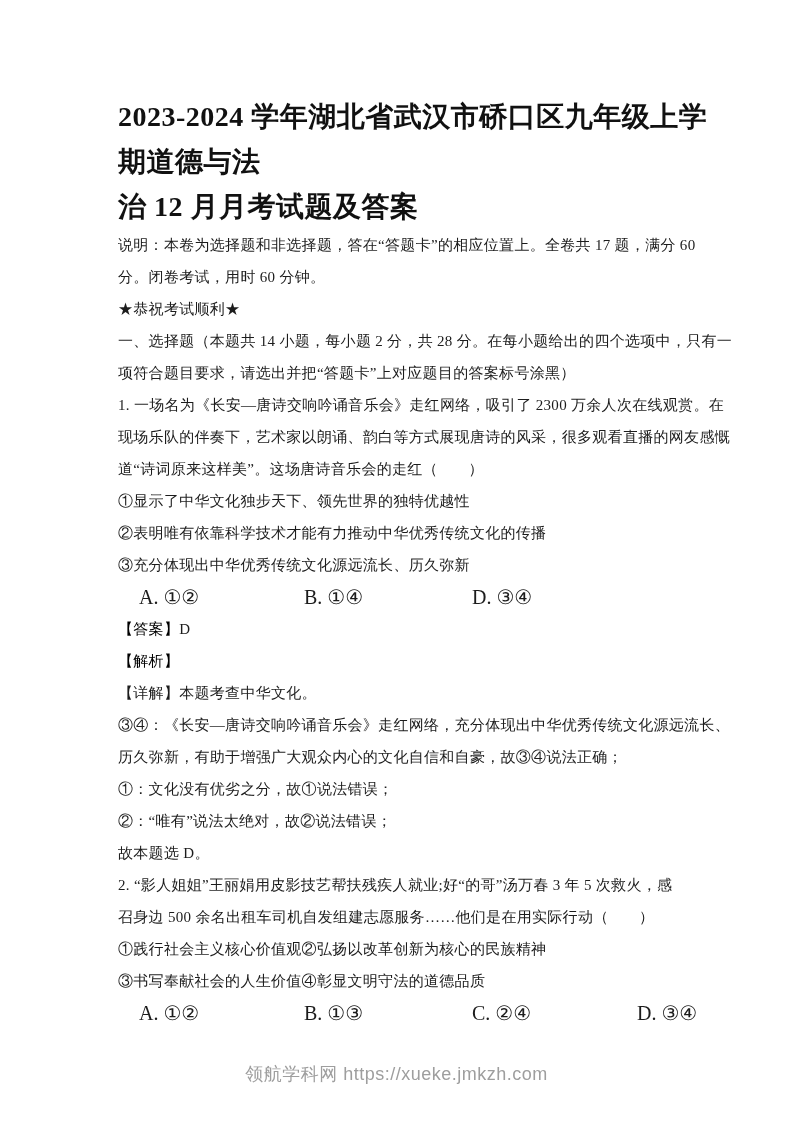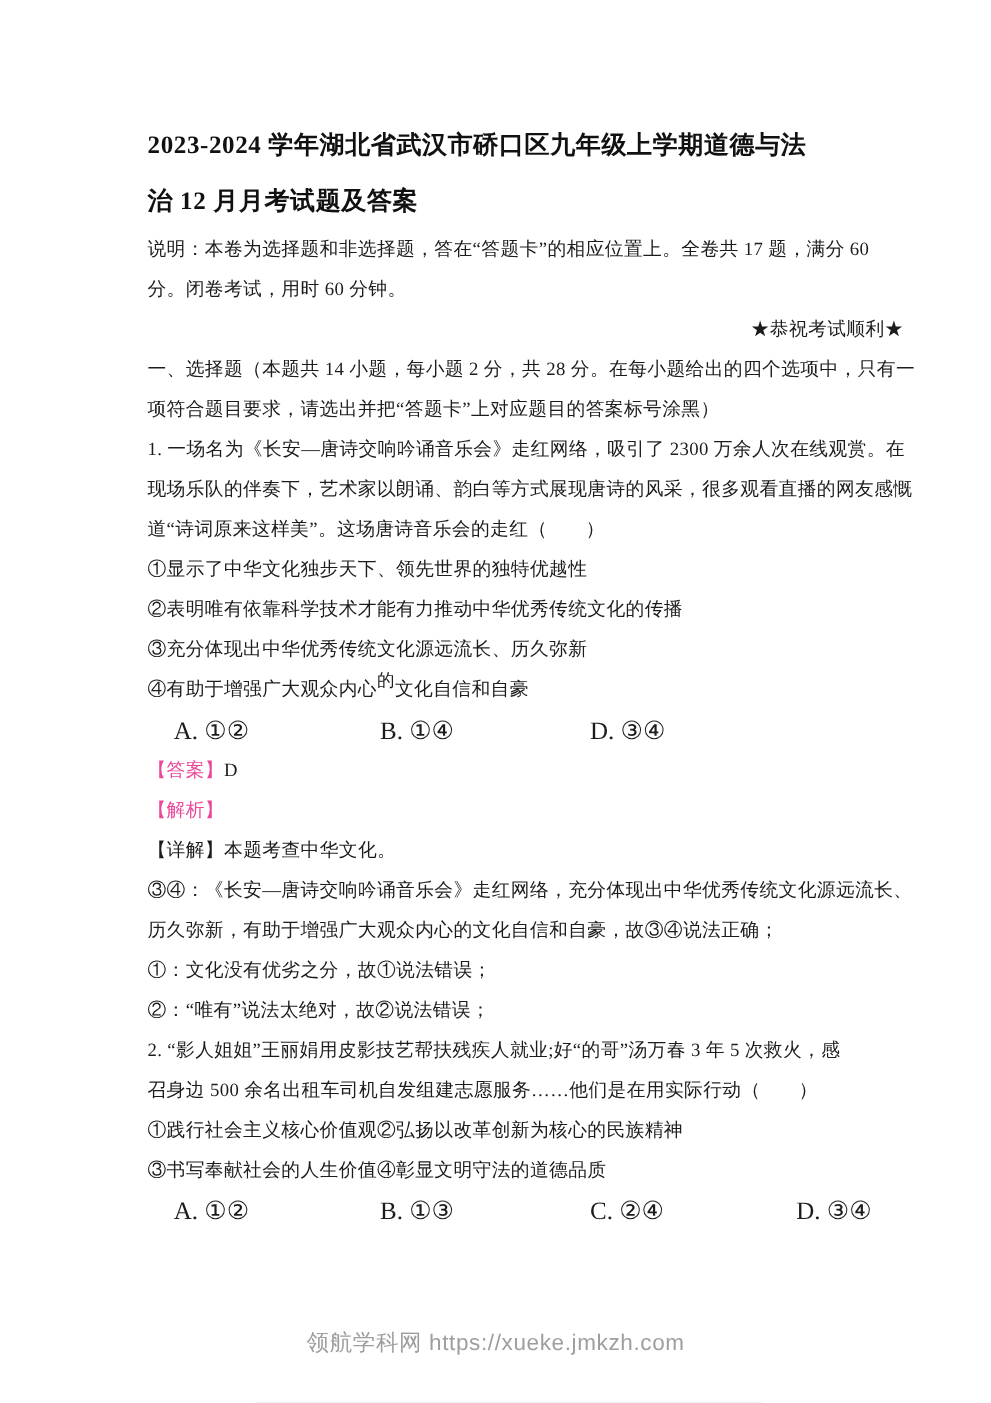--- a/index.html
+++ b/index.html
@@ -9,41 +9,41 @@
     width: 793px;
     height: 1122px;
     margin: 0 auto;
     background: #ffffff;
     font-family: "Liberation Serif", "DejaVu Serif", serif;
     color: #1c1c1c;
     overflow: hidden;
     padding: 94px 70px 0 118px;
   }
   .doc-title {
-    font-size: 20px;
+    font-size: 28px;
     font-weight: bold;
     line-height: 45px;
     letter-spacing: 0.5px;
     color: #111111;
   }
   .line {
     font-size: 15px;
     line-height: 32px;
     white-space: nowrap;
     letter-spacing: 0.3px;
   }
-  .wish-line { letter-spacing: 0.3px; text-align: right; }
+  .wish-line { letter-spacing: 0.3px; }
   .options-row {
     display: grid;
     grid-template-columns: 165px 168px 165px auto;
     padding-left: 21px;
     font-size: 20px;
     line-height: 32px;
   }
-  .label-blue { color: #ec4899; }
+  .label-blue { color: #000000; }
   .sup-char { position: relative; top: -7px; font-size: 14px; }
   .footer {
     position: absolute;
     left: 0;
     right: 0;
     top: 1062px;
     text-align: center;
     font-family: "Liberation Sans", "DejaVu Sans", sans-serif;
     font-size: 18px;
     color: #9e9e9e;
@@ -68,33 +68,33 @@
     <p class="line">项符合题目要求，请选出并把“答题卡”上对应题目的答案标号涂黑）</p>
   </div>
 
   <div>
     <p class="line">1.  一场名为《长安—唐诗交响吟诵音乐会》走红网络，吸引了 2300 万余人次在线观赏。在</p>
     <p class="line">现场乐队的伴奏下，艺术家以朗诵、韵白等方式展现唐诗的风采，很多观看直播的网友感慨</p>
     <p class="line">道“诗词原来这样美”。这场唐诗音乐会的走红（　　）</p>
     <p class="line">①显示了中华文化独步天下、领先世界的独特优越性</p>
     <p class="line">②表明唯有依靠科学技术才能有力推动中华优秀传统文化的传播</p>
     <p class="line">③充分体现出中华优秀传统文化源远流长、历久弥新</p>
-    <p class="line"><span>④有助于增强广大观众内心</span><span class="sup-char">的</span><span>文化自信和自豪</span></p>
     <div class="options-row">
       <span>A.  ①②</span>
       <span>B.  ①④</span>
       <span>D.  ③④</span>
     </div>
     <p class="line"><span class="label-blue">【答案】</span><span>D</span></p>
     <p class="line"><span class="label-blue">【解析】</span></p>
     <p class="line"><span>【详解】</span><span>本题考查中华文化。</span></p>
     <p class="line">③④：《长安—唐诗交响吟诵音乐会》走红网络，充分体现出中华优秀传统文化源远流长、</p>
     <p class="line">历久弥新，有助于增强广大观众内心的文化自信和自豪，故③④说法正确；</p>
     <p class="line">①：文化没有优劣之分，故①说法错误；</p>
     <p class="line">②：“唯有”说法太绝对，故②说法错误；</p>
+    <p class="line">故本题选 D。</p>
   </div>
 
   <div>
     <p class="line">2.  “影人姐姐”王丽娟用皮影技艺帮扶残疾人就业;好“的哥”汤万春 3 年 5 次救火，感</p>
     <p class="line">召身边 500 余名出租车司机自发组建志愿服务……他们是在用实际行动（　　）</p>
     <p class="line">①践行社会主义核心价值观②弘扬以改革创新为核心的民族精神</p>
     <p class="line">③书写奉献社会的人生价值④彰显文明守法的道德品质</p>
     <div class="options-row">
       <span>A.  ①②</span>
       <span>B.  ①③</span>

